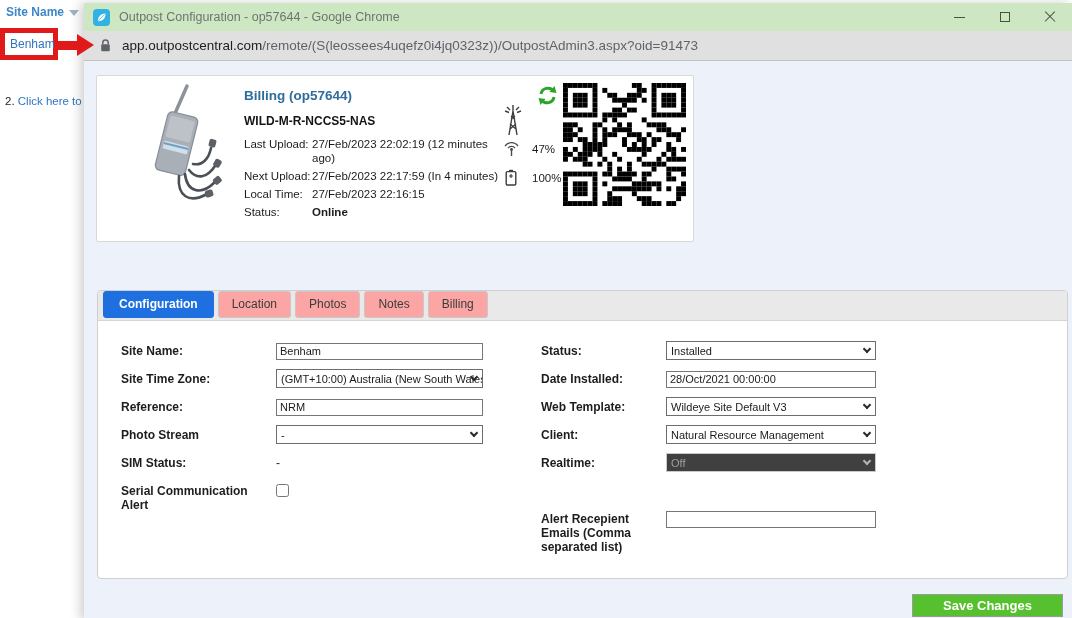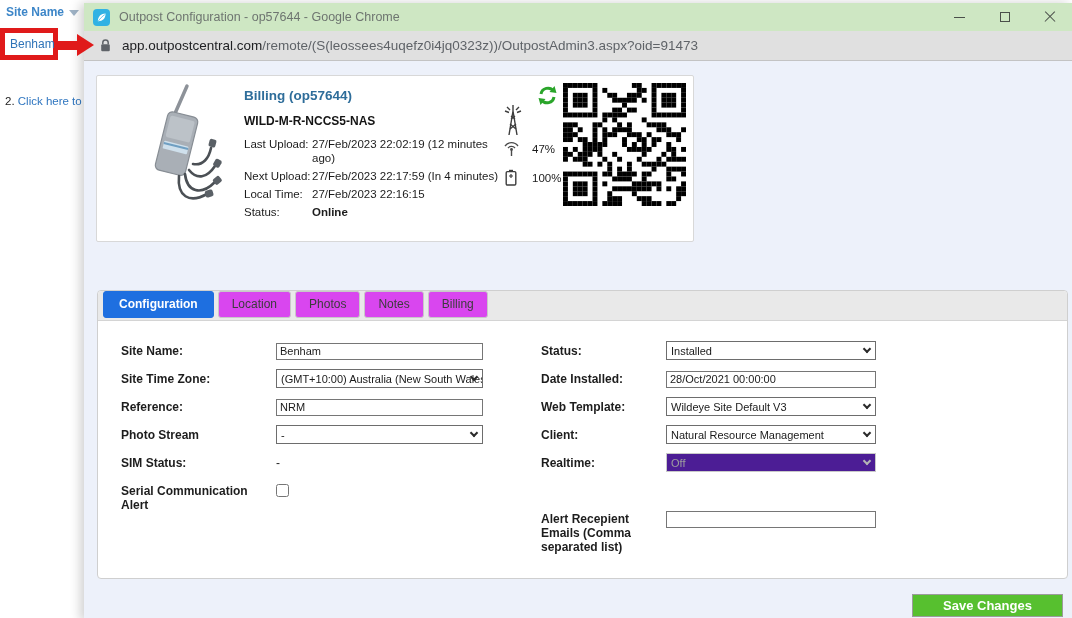--- a/index.html
+++ b/index.html
@@ -71,21 +71,21 @@
   .stat-signal { top:64px; }
   .stat-batt { top:93px; }
   .stat-ic { width:24px; display:flex; justify-content:center; }
   .qr { position:absolute; left:466px; top:7px; width:123px; height:123px; }
 
   
   .form-panel { position:absolute; left:13px; top:229px; width:971px; height:289px;
     background:#fff; border:1px solid #cfcfcf; border-radius:4px; }
   .tabstrip { height:30px; background:#e9e9e9; border-bottom:1px solid #d4d4d4;
     border-radius:4px 4px 0 0; display:flex; align-items:flex-end; padding:0 0 0 5px; }
-  .tab { font-size:12px; color:#3c3c3c; background:#d946ef; border:1px solid #c8c8c8;
+  .tab { font-size:12px; color:#3c3c3c; background:#fca5a5; border:1px solid #c8c8c8;
     border-radius:3px; padding:5px 13px 6px; margin:3px 4px 2px 0; cursor:pointer; }
   .tab.active { background:#1e6fe0; border-color:#1e6fe0; color:#fff; font-weight:bold;
     padding:5px 15px 6px; }
 
   .fcol { position:absolute; top:50px; }
   .fcol-left { left:23px; width:395px; }
   .fcol-right { left:443px; width:440px; }
   .frow { display:flex; align-items:flex-start; min-height:28px; }
   .frow .flabel { font-size:12px; font-weight:bold; color:#1d1d1d; padding-top:3px; line-height:14px; }
   .fcol-left .flabel { width:155px; flex:0 0 155px; }
@@ -95,21 +95,21 @@
 
   input.tbox { width:207px; height:17px; border:1px solid #767676; border-radius:0;
     font-family:"Liberation Sans",sans-serif; font-size:11px; color:#1a1a1a; padding:0 3px; background:#fff; }
   .fcol-right input.tbox { width:210px; }
   .sel { width:207px; height:19px; border:1px solid #6d6d6d; border-radius:0; background:#fff;
     display:flex; align-items:center; padding:0 20px 0 4px; font-size:11px; color:#1a1a1a;
     white-space:nowrap; overflow:hidden; cursor:default; }
   .fcol-right .sel { width:210px; }
   .sel .chev { position:absolute; right:6px; top:5px; width:6px; height:6px;
     border-right:2px solid #2b2b2b; border-bottom:2px solid #2b2b2b; transform:rotate(45deg); }
-  .sel.disabled { background:#4c1d95; border-color:#c9c9c9; color:#9e9e9e;text-align:right; }
+  .sel.disabled { background:#404040; border-color:#c9c9c9; color:#9e9e9e;text-align:right; }
   .sel.disabled .chev { border-color:#b4b4b4; }
   .static-val { font-size:12px; color:#1d1d1d; padding-top:3px; }
   input.cbox { width:13px; height:13px; margin-top:3px; accent-color:#fff; }
 
   .save-btn { position:absolute; left:828px; top:533px; width:151px; height:23px;
     background:#57c02f; border:1px solid #9b9b9b; color:#fff; font-weight:bold; font-size:13px;
     display:flex; align-items:center; justify-content:center; cursor:pointer;
     font-family:"Liberation Sans",sans-serif; }
 </style>
 </head>

